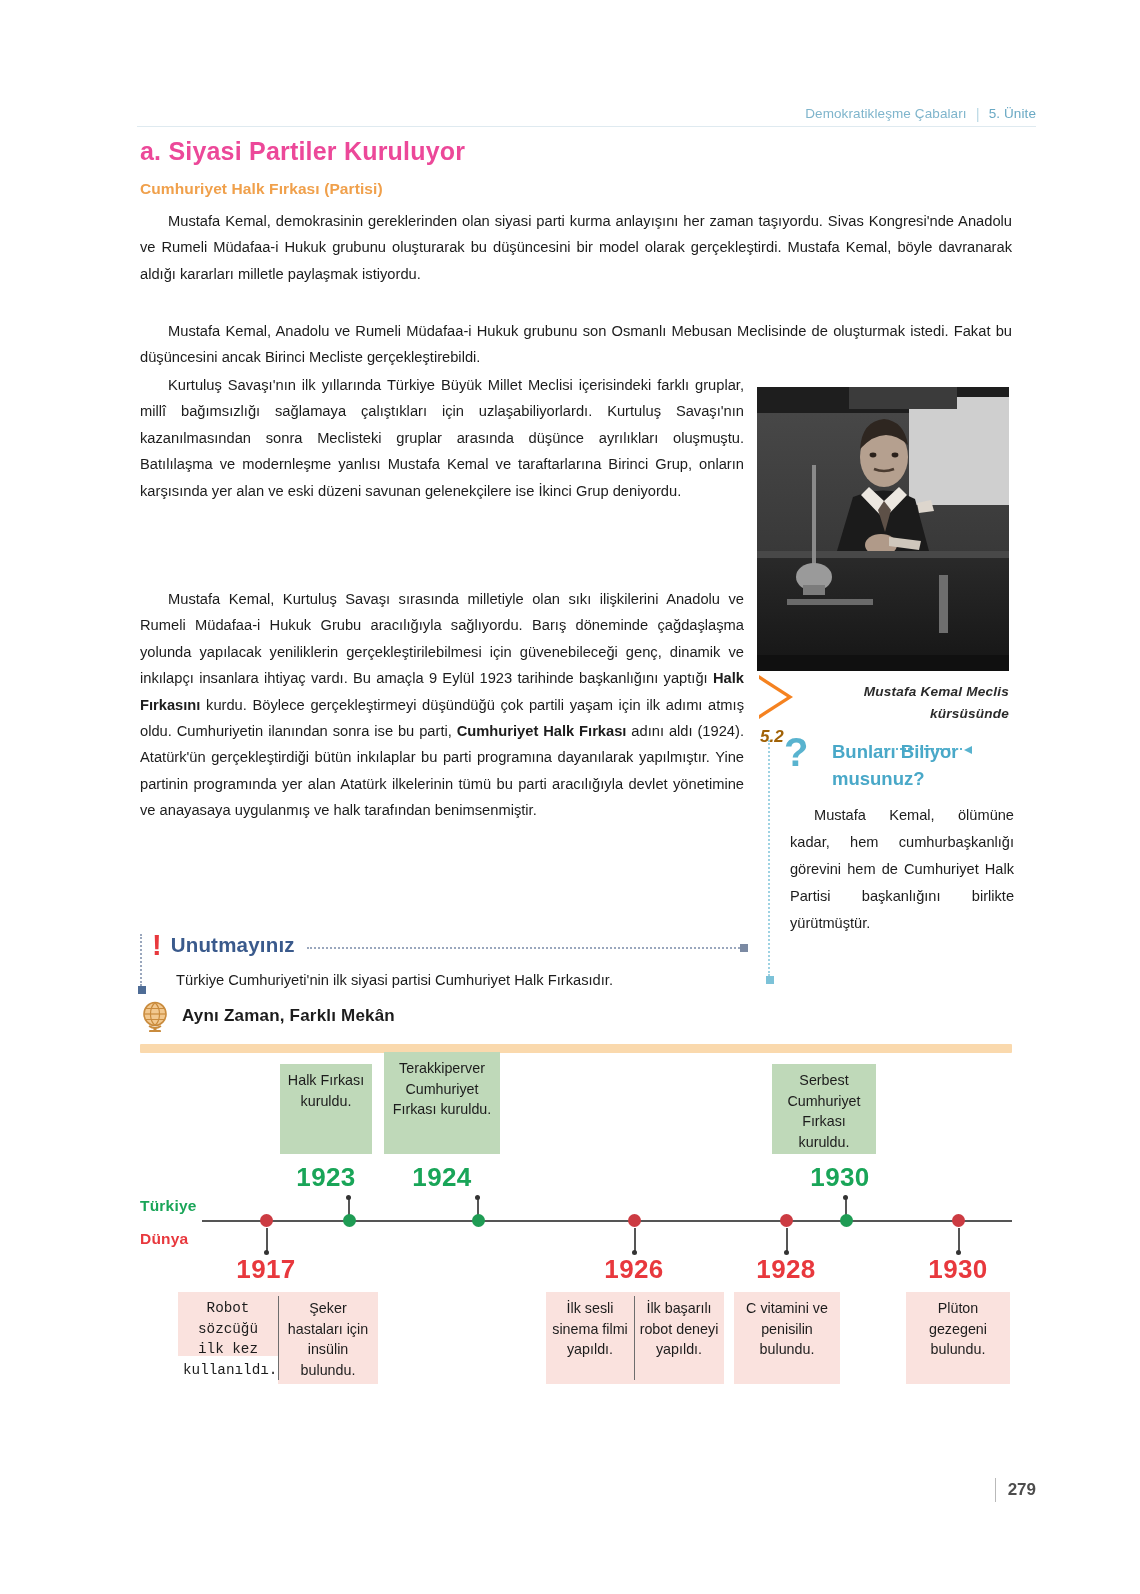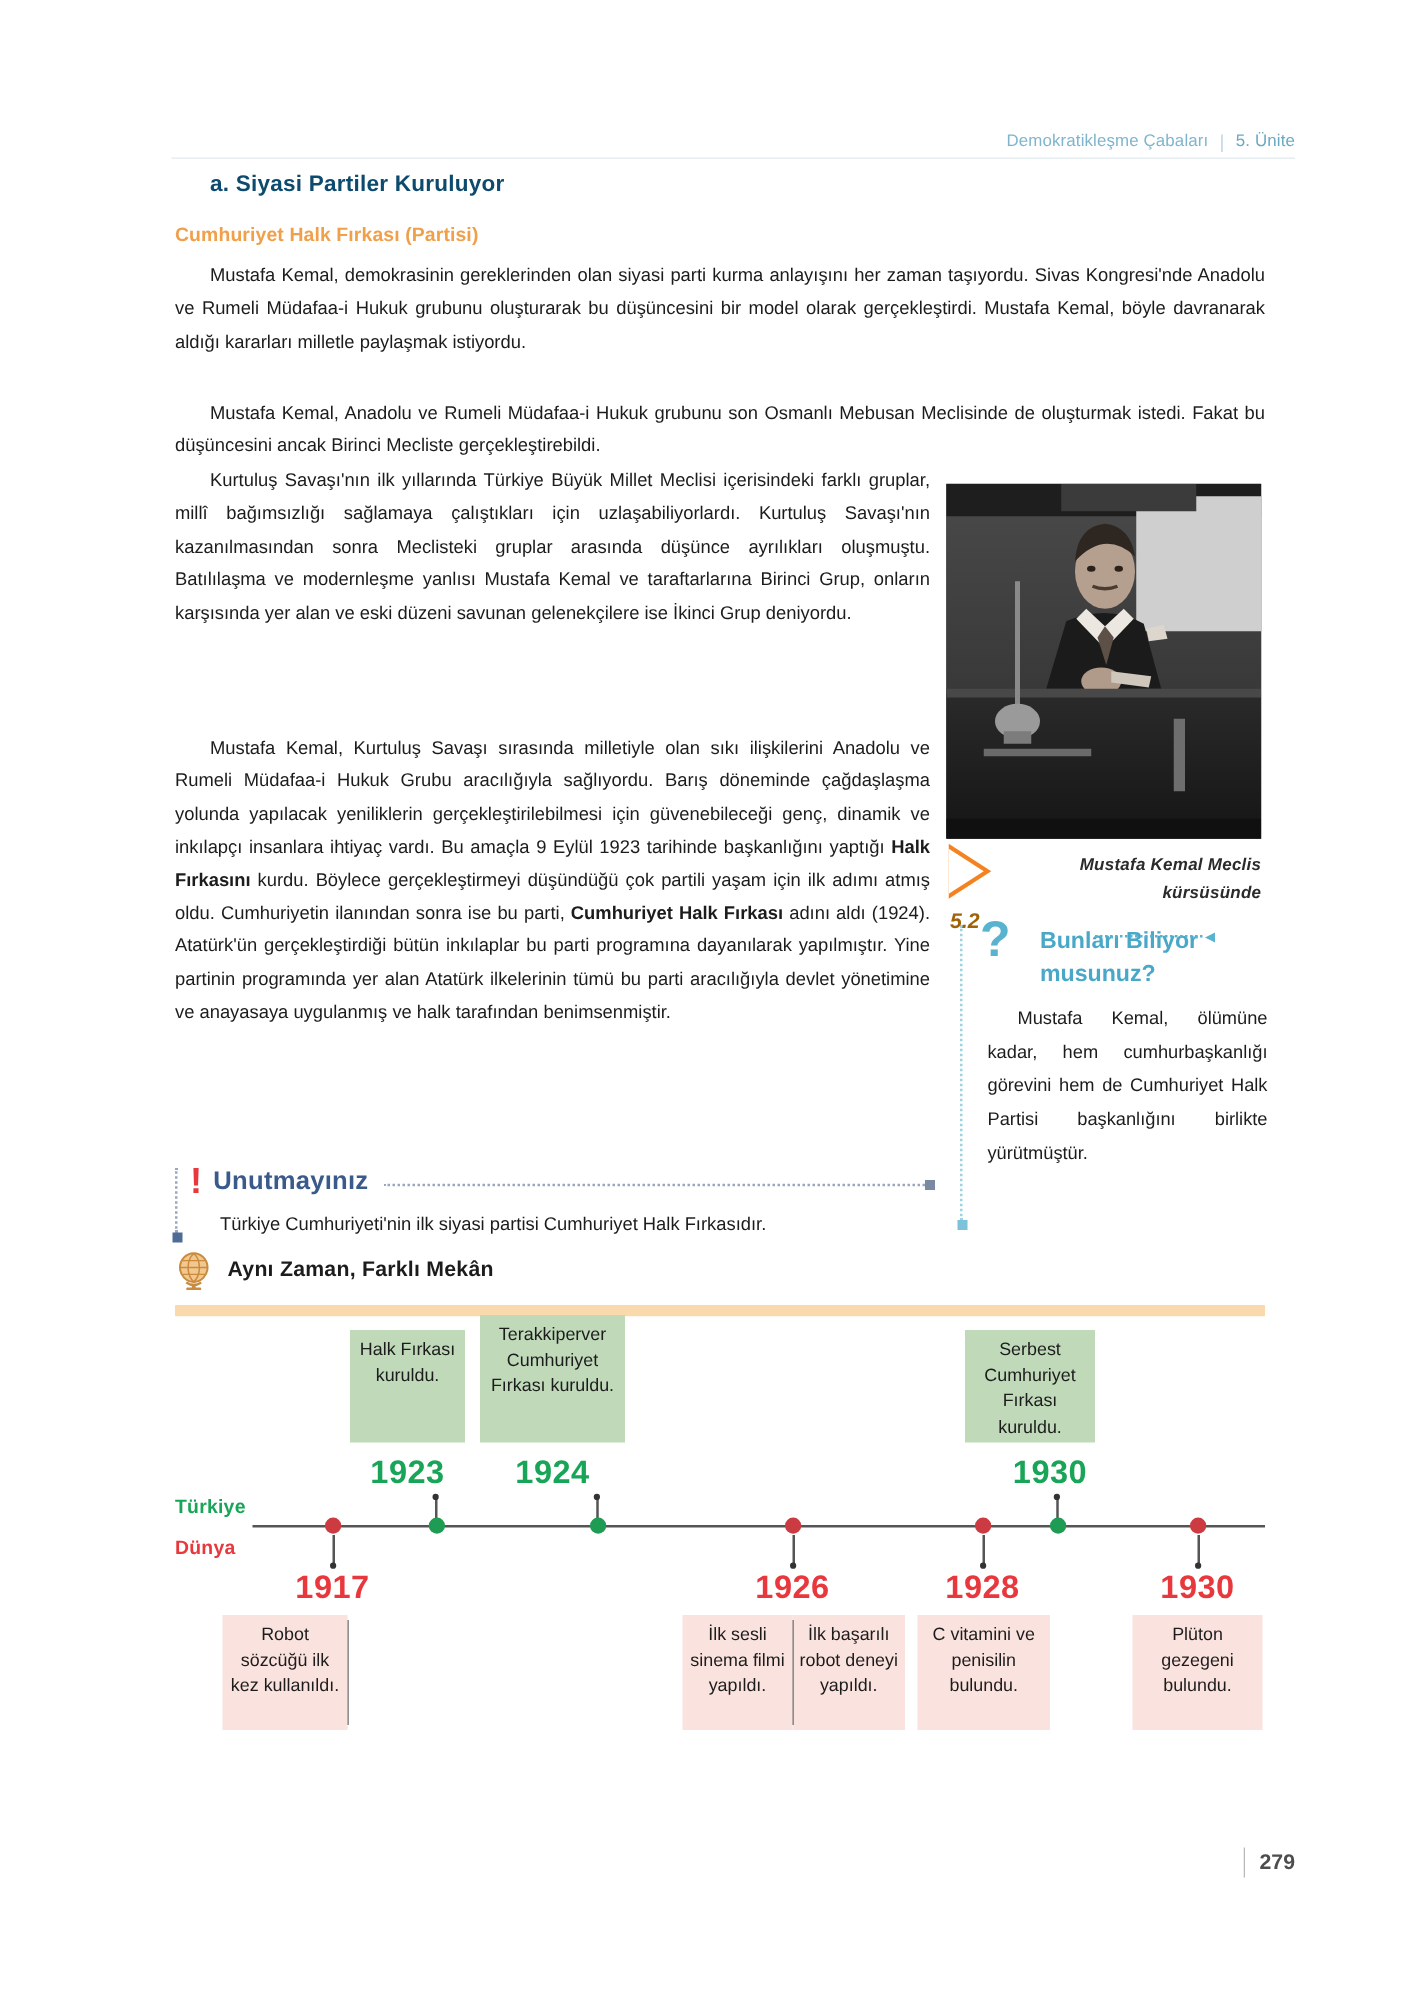--- a/index.html
+++ b/index.html
@@ -45,25 +45,24 @@
     right: 132px;
     height: 1px;
     background: #dfeaf0;
   }
 
   
   .h-main {
     position: absolute;
     left: 140px;
     top: 137px;
-    font-size: 18px;
-    font-weight: bold;
-    color: #0c4a6e;
+    font-size: 25px;
+    font-weight: bold;
+    color: #ec4899;
     letter-spacing: .2px;
-    margin-left: 28px;
   }
   .h-sub {
     position: absolute;
     left: 140px;
     top: 180px;
     font-size: 15.5px;
     font-weight: bold;
     color: #f0a04b;
     letter-spacing: .1px;
   }
@@ -546,21 +545,22 @@
     <div class="ev-box ev-green" style="left:632px; top:6px; width:104px; height:90px;">Serbest Cumhuriyet Fırkası kuruldu.</div>
     <div class="ev-year year-green" style="left:648px; top:104px; width:104px;">1930</div>
     <div class="stem" style="left:705px; top:140px; height:24px;"></div>
     <div class="stem-cap" style="left:703px; top:137px;"></div>
     <div class="dot dot-green" style="left:700px;"></div>
 
     <div class="dot dot-red" style="left:120px;"></div>
     <div class="stem" style="left:126px; top:170px; height:24px;"></div>
     <div class="stem-cap" style="left:124px; top:192px;"></div>
     <div class="ev-year year-red" style="left:76px; top:196px; width:100px;">1917</div>
-    <div class="ev-box ev-pink" style="left:38px; top:234px; width:100px; height:92px;">Robot sözcüğü ilk kez kullanıldı.</div>
+    <div class="ev-box ev-pink" style="left:38px; top:234px; width:100px; height:64px;font-family:Liberation Mono, monospace;">Robot sözcüğü ilk kez kullanıldı.</div>
+    <div class="ev-box ev-pink" style="left:138px; top:234px; width:100px; height:92px;">Şeker hastaları için insülin bulundu.</div>
     <div class="pair-div" style="left:138px; top:238px; height:84px;"></div>
 
     <div class="dot dot-red" style="left:488px;"></div>
     <div class="stem" style="left:494px; top:170px; height:24px;"></div>
     <div class="stem-cap" style="left:492px; top:192px;"></div>
     <div class="ev-year year-red" style="left:444px; top:196px; width:100px;">1926</div>
     <div class="ev-box ev-pink" style="left:406px; top:234px; width:88px; height:92px;">İlk sesli sinema filmi yapıldı.</div>
     <div class="ev-box ev-pink" style="left:494px; top:234px; width:90px; height:92px;">İlk başarılı robot deneyi yapıldı.</div>
     <div class="pair-div" style="left:494px; top:238px; height:84px;"></div>
 

